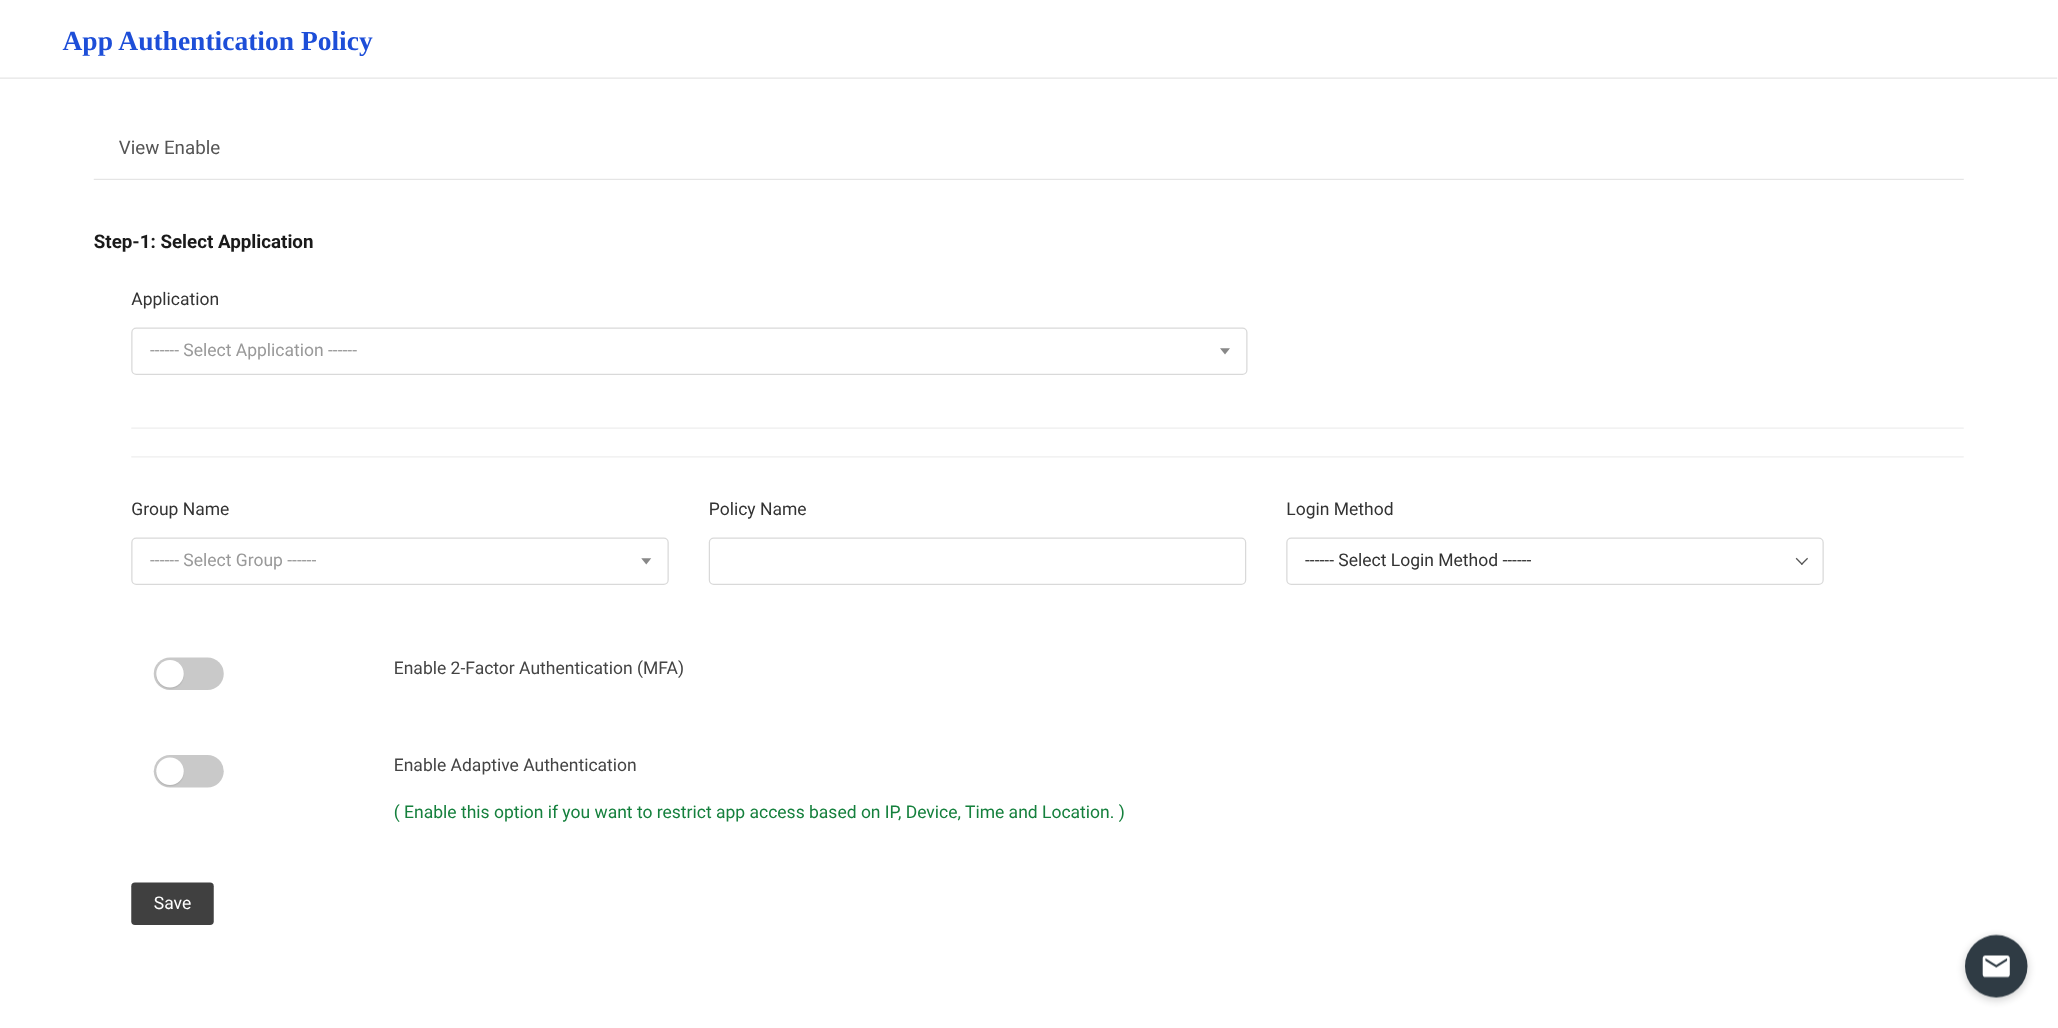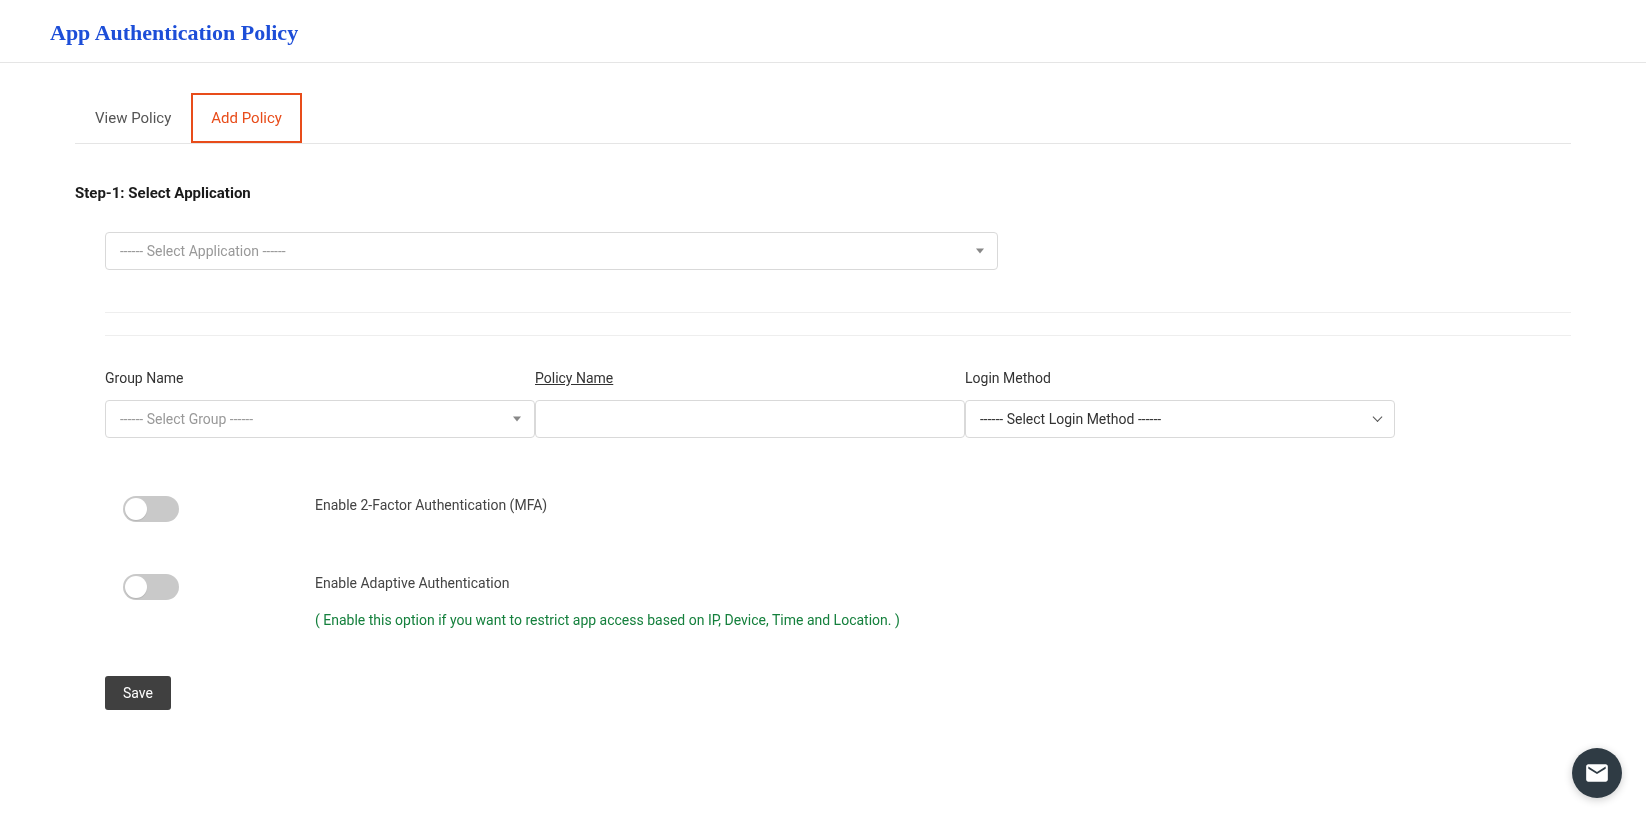--- a/index.html
+++ b/index.html
@@ -118,34 +118,34 @@
     .divider {
       border: none;
       border-top: 1px solid #eee;
       margin: 22px 0 22px 30px;
     }
     .step2-section {
       margin-top: 34px;
     }
     .row-3col {
       display: flex;
+      gap: 32px;
       padding-left: 30px;
     }
     .col {
       flex: 1;
       min-width: 0;
     }
     .col-narrow {
       width: 430px;
       flex: 0 0 430px;
     }
     .col-mid {
       width: 430px;
       flex: 0 0 430px;
-      text-decoration: underline;
     }
     .col-last {
       width: 430px;
       flex: 0 0 430px;
     }
     .toggles {
       padding-left: 30px;
       margin-top: 58px;
     }
     .toggle-row {
@@ -222,27 +222,27 @@
 </head>
 <body>
 
 <div class="page-header">
   <h1 class="page-title">App Authentication Policy</h1>
 </div>
 
 <div class="content">
 
   <div class="tabs">
-    <button class="tab">View Policy</button>
-    <button class="tab active">Add Policy</button>
+    <button class="tab">View Enable</button>
   </div>
 
   <div class="step-heading">Step-1: Select Application</div>
 
   <div class="form-section">
+    <label class="field-label">Application</label>
     <div class="select-wrap app-select-row">
       <button type="button" class="select-control">------ Select Application ------</button>
       <span class="caret"></span>
     </div>
   </div>
 
   <hr class="divider">
   <hr class="divider">
 
   <div class="step2-section">

